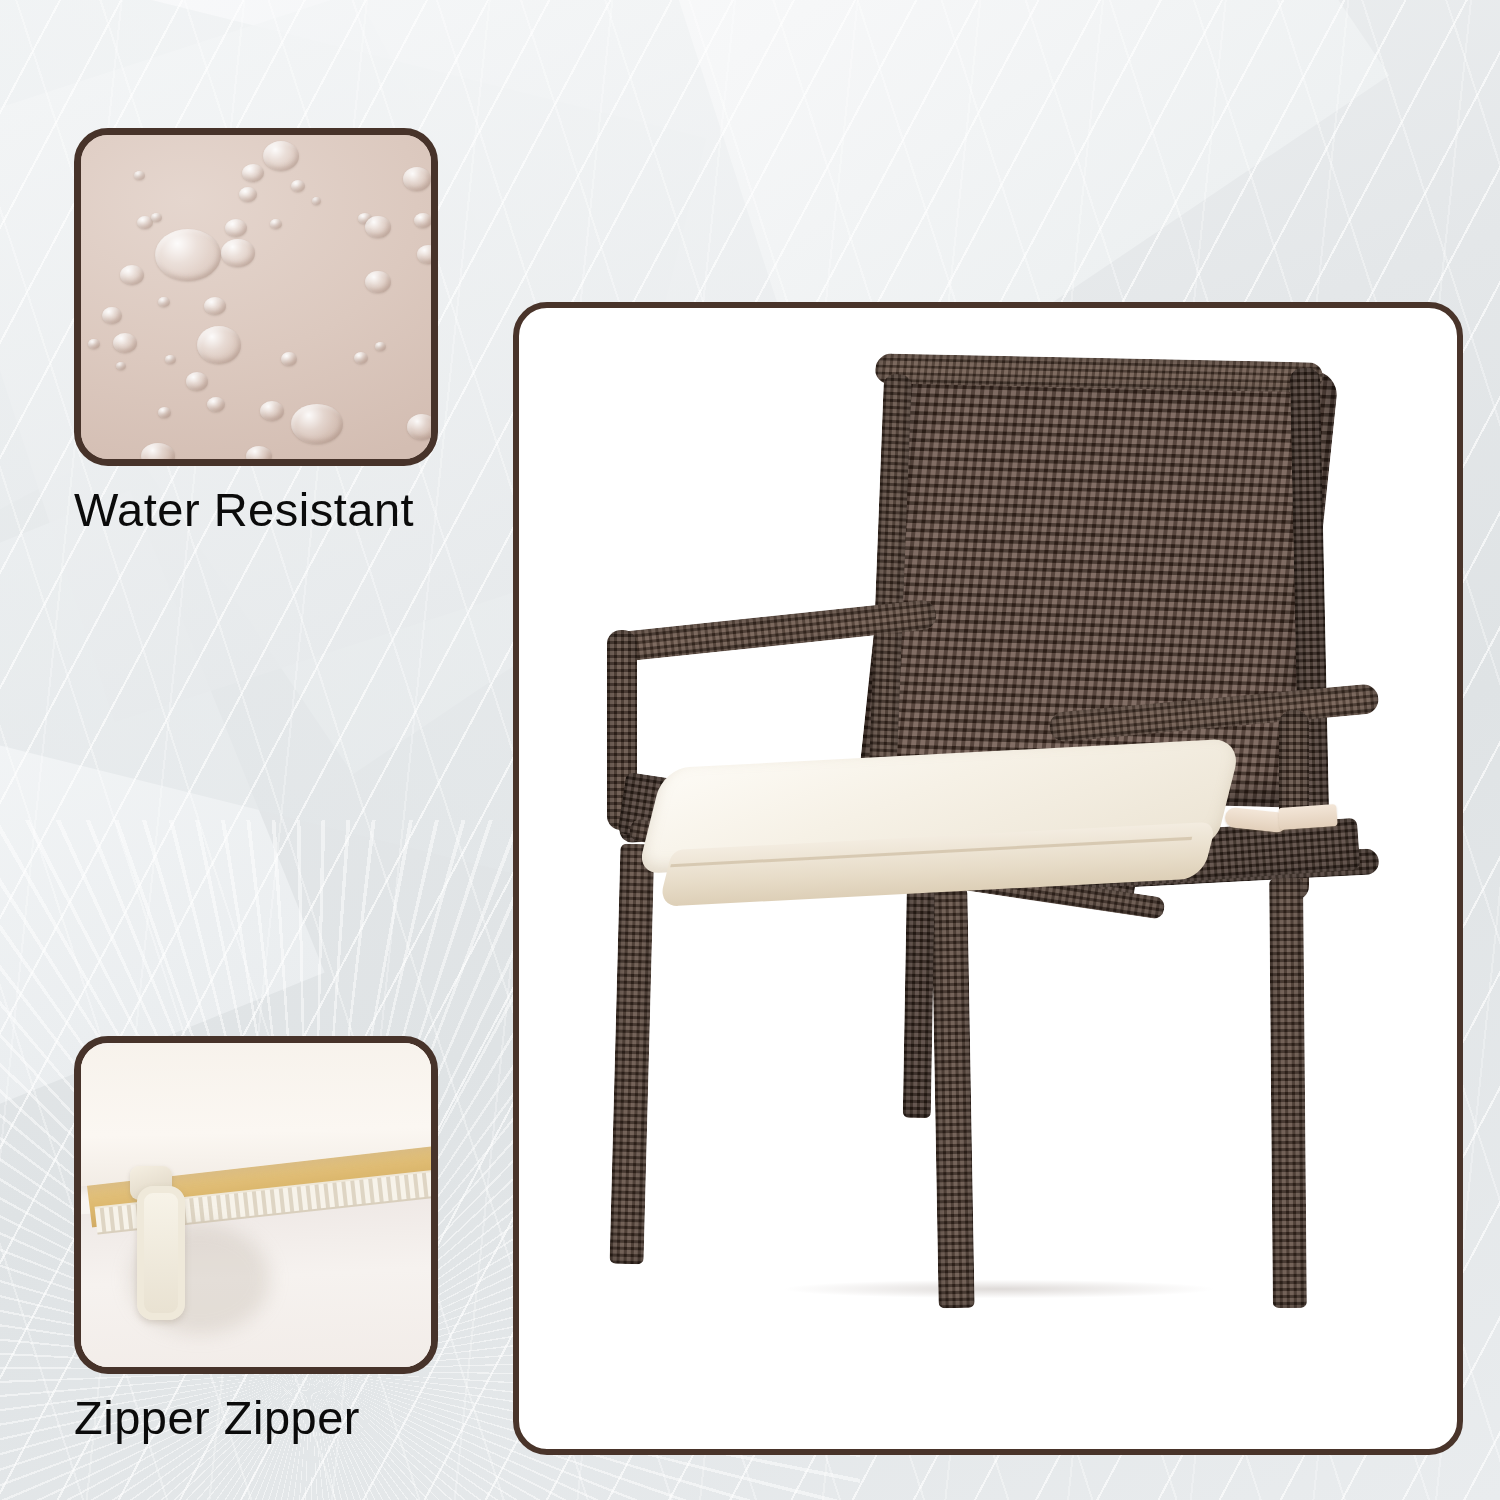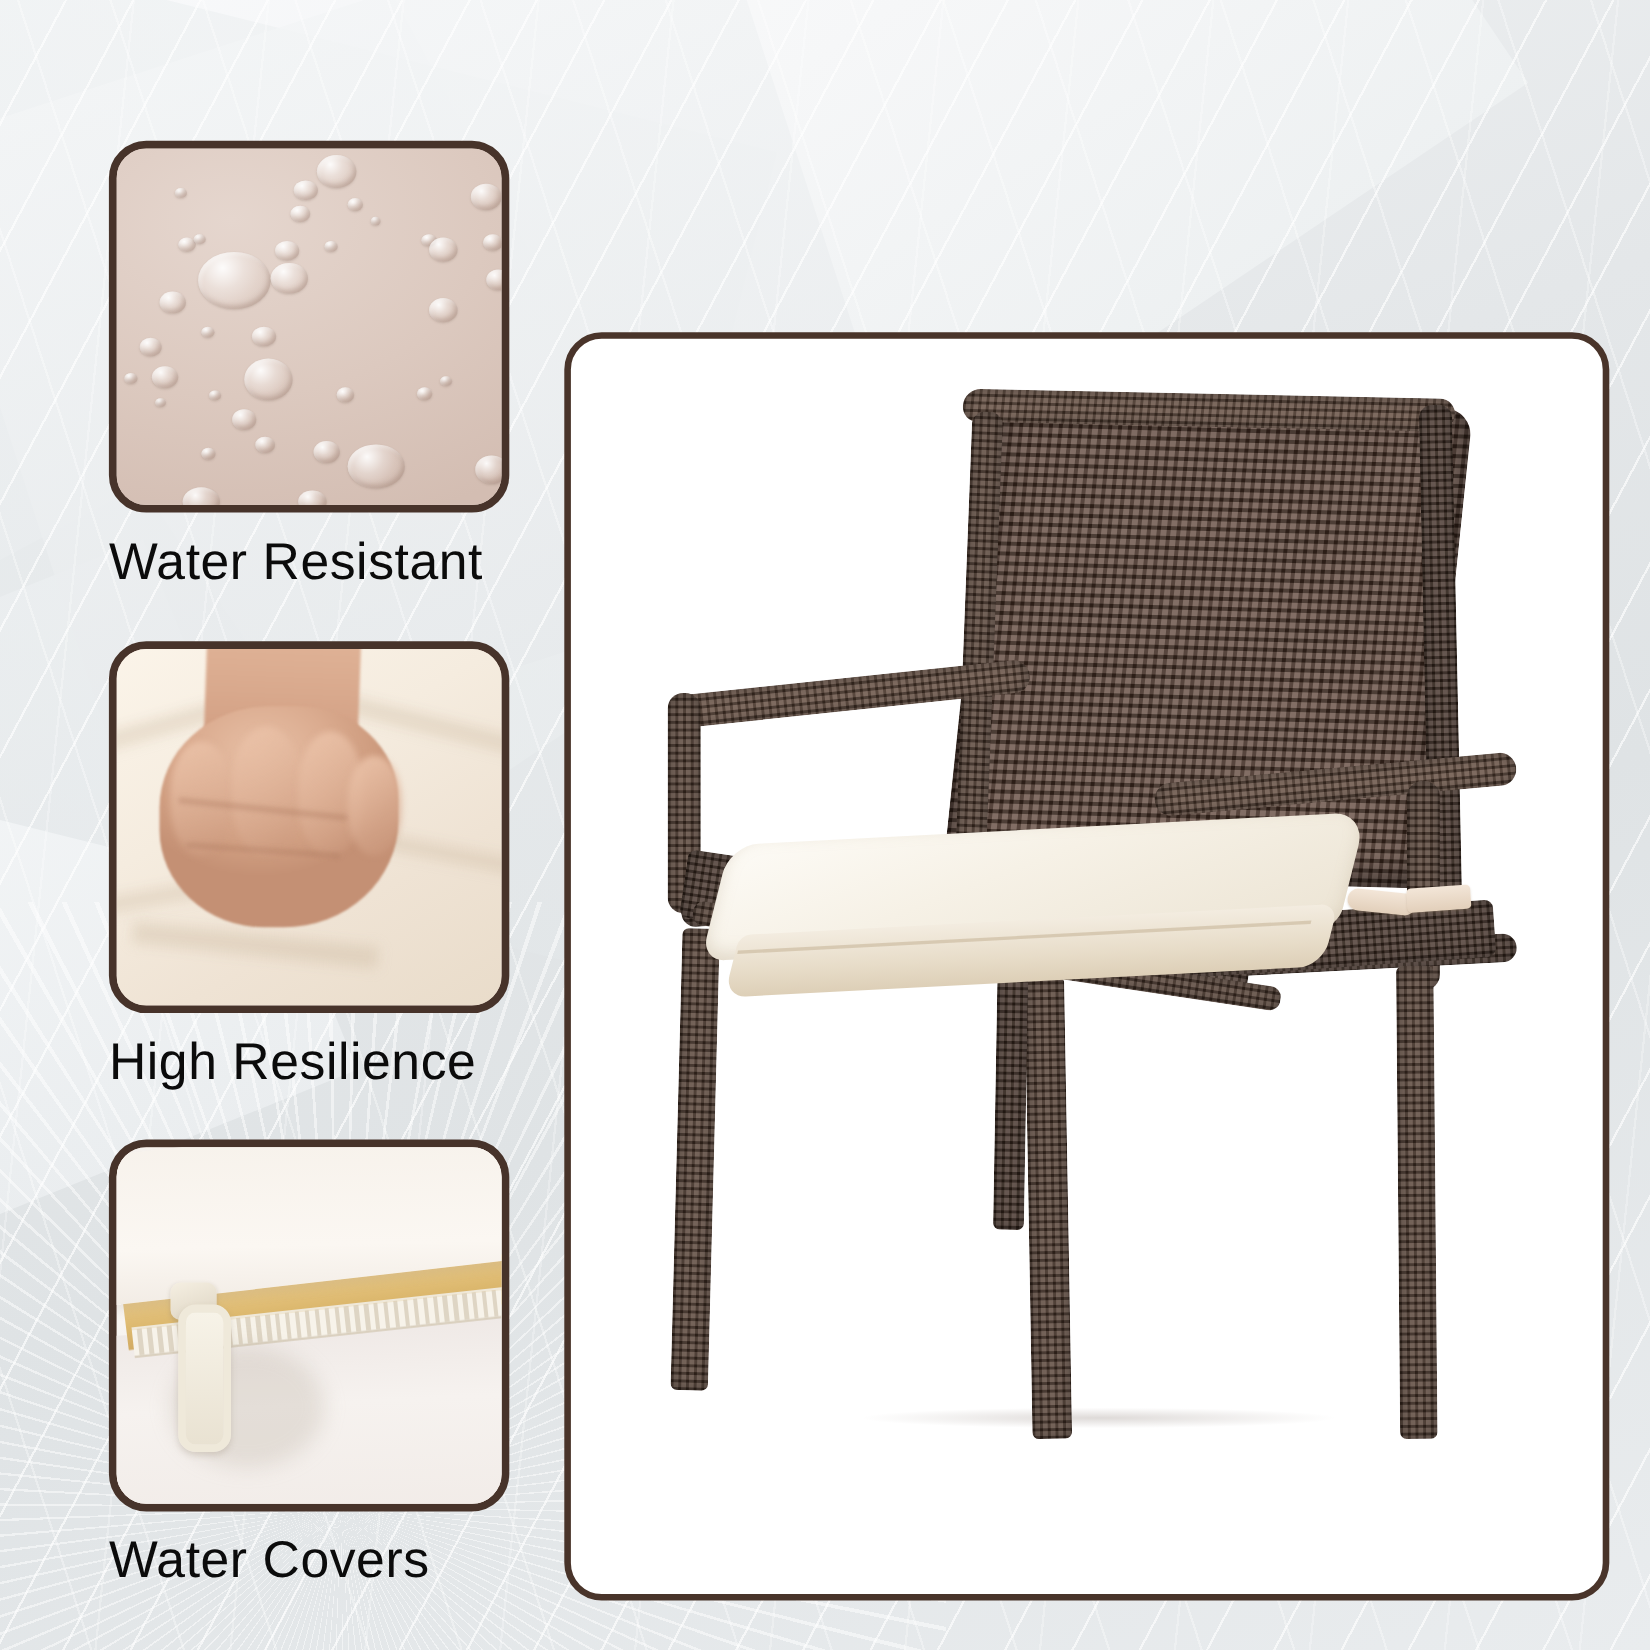--- a/index.html
+++ b/index.html
@@ -86,21 +86,21 @@
     color:#090909;
     letter-spacing:-0.5px;
     line-height:1.18;
     z-index:6;
   }
   #headline .l1{display:block;font-size:96px;transform:scaleX(.93);}
   #headline .l2{display:block;font-size:96px;transform:scaleX(.93);margin-top:14px;}
   #headline .l2 .gap{letter-spacing:14px;}
 
   
-  .feature{position:absolute;left:74px;width:364px;z-index:5;margin-left:25px;}
+  .feature{position:absolute;left:74px;width:364px;z-index:5;}
   .feature .thumb{
     width:364px;height:338px;border:7px solid #47332a;border-radius:34px;
     overflow:hidden;position:relative;background:#ded0c8;
     box-sizing:border-box;
   }
   .feature .caption{
     margin-top:16px;font-size:47px;color:#0b0b0b;
     letter-spacing:.5px;font-weight:400;white-space:nowrap;
   }
   #feature-1{top:128px;}
@@ -375,52 +375,33 @@
       <div class="drop" style="left:51%;top:82%;width:24px;height:20px;"></div>
       <div class="drop" style="left:22%;top:84%;width:13px;height:11px;"></div>
       <div class="drop" style="left:60%;top:83%;width:52px;height:40px;"></div>
       <div class="drop" style="left:93%;top:86%;width:30px;height:26px;"></div>
       <div class="drop" style="left:17%;top:95%;width:34px;height:26px;"></div>
       <div class="drop" style="left:47%;top:96%;width:26px;height:20px;"></div>
     </div>
     <div class="caption">Water Resistant</div>
   </div>
 
-  <div class="feature" id="feature-2">
-    <div class="thumb">
-      <div class="resil-bg"></div>
-      <div class="cush-fold" style="left:-10%;top:18%;width:52%;height:16px;transform:rotate(-16deg);"></div>
-      <div class="cush-fold" style="left:56%;top:20%;width:60%;height:16px;transform:rotate(14deg);"></div>
-      <div class="cush-fold" style="left:60%;top:56%;width:58%;height:14px;transform:rotate(11deg);"></div>
-      <div class="cush-fold" style="left:-6%;top:66%;width:46%;height:14px;transform:rotate(-10deg);"></div>
-      <div class="fist-wrist" style="left:23%;top:-12%;width:40%;height:42%;border-radius:22px 22px 0 0;transform:rotate(2deg);"></div>
-      <div class="fist" style="left:11%;top:16%;width:62%;height:62%;border-radius:46% 42% 48% 44%;"></div>
-      <div class="fist-knuckle" style="left:14%;top:26%;width:16%;height:32%;"></div>
-      <div class="fist-knuckle" style="left:30%;top:22%;width:18%;height:36%;"></div>
-      <div class="fist-knuckle" style="left:47%;top:23%;width:17%;height:35%;"></div>
-      <div class="fist-knuckle" style="left:60%;top:30%;width:14%;height:28%;"></div>
-      <div class="fist-crease" style="left:16%;top:44%;width:44%;height:5px;transform:rotate(6deg);"></div>
-      <div class="fist-crease" style="left:18%;top:56%;width:40%;height:4px;transform:rotate(4deg);"></div>
-      <div class="cush-fold" style="left:4%;top:80%;width:64%;height:20px;transform:rotate(6deg);"></div>
-    </div>
-    <div class="caption">High Resilience</div>
-  </div>
 
   <div class="feature" id="feature-3">
     <div class="thumb">
       <div class="zip-bg"></div>
       <div class="zip-lower"></div>
       <div class="zip-foam"></div>
       <div class="zip-teeth"></div>
       <div class="zip-upper"></div>
       <div class="zip-shadow"></div>
       <div class="zip-pull-head"></div>
       <div class="zip-pull"></div>
     </div>
-    <div class="caption">Water Covers</div>
+    <div class="caption">Zipper Zipper</div>
   </div>
 
   <div id="product-panel">
     <div id="chair">
 
       <div id="chair-shadow"></div>
 
       <div class="w" id="back-panel"></div>
       <div class="w light" id="back-top-rail"></div>
       <div class="w" id="back-left-post"></div>

